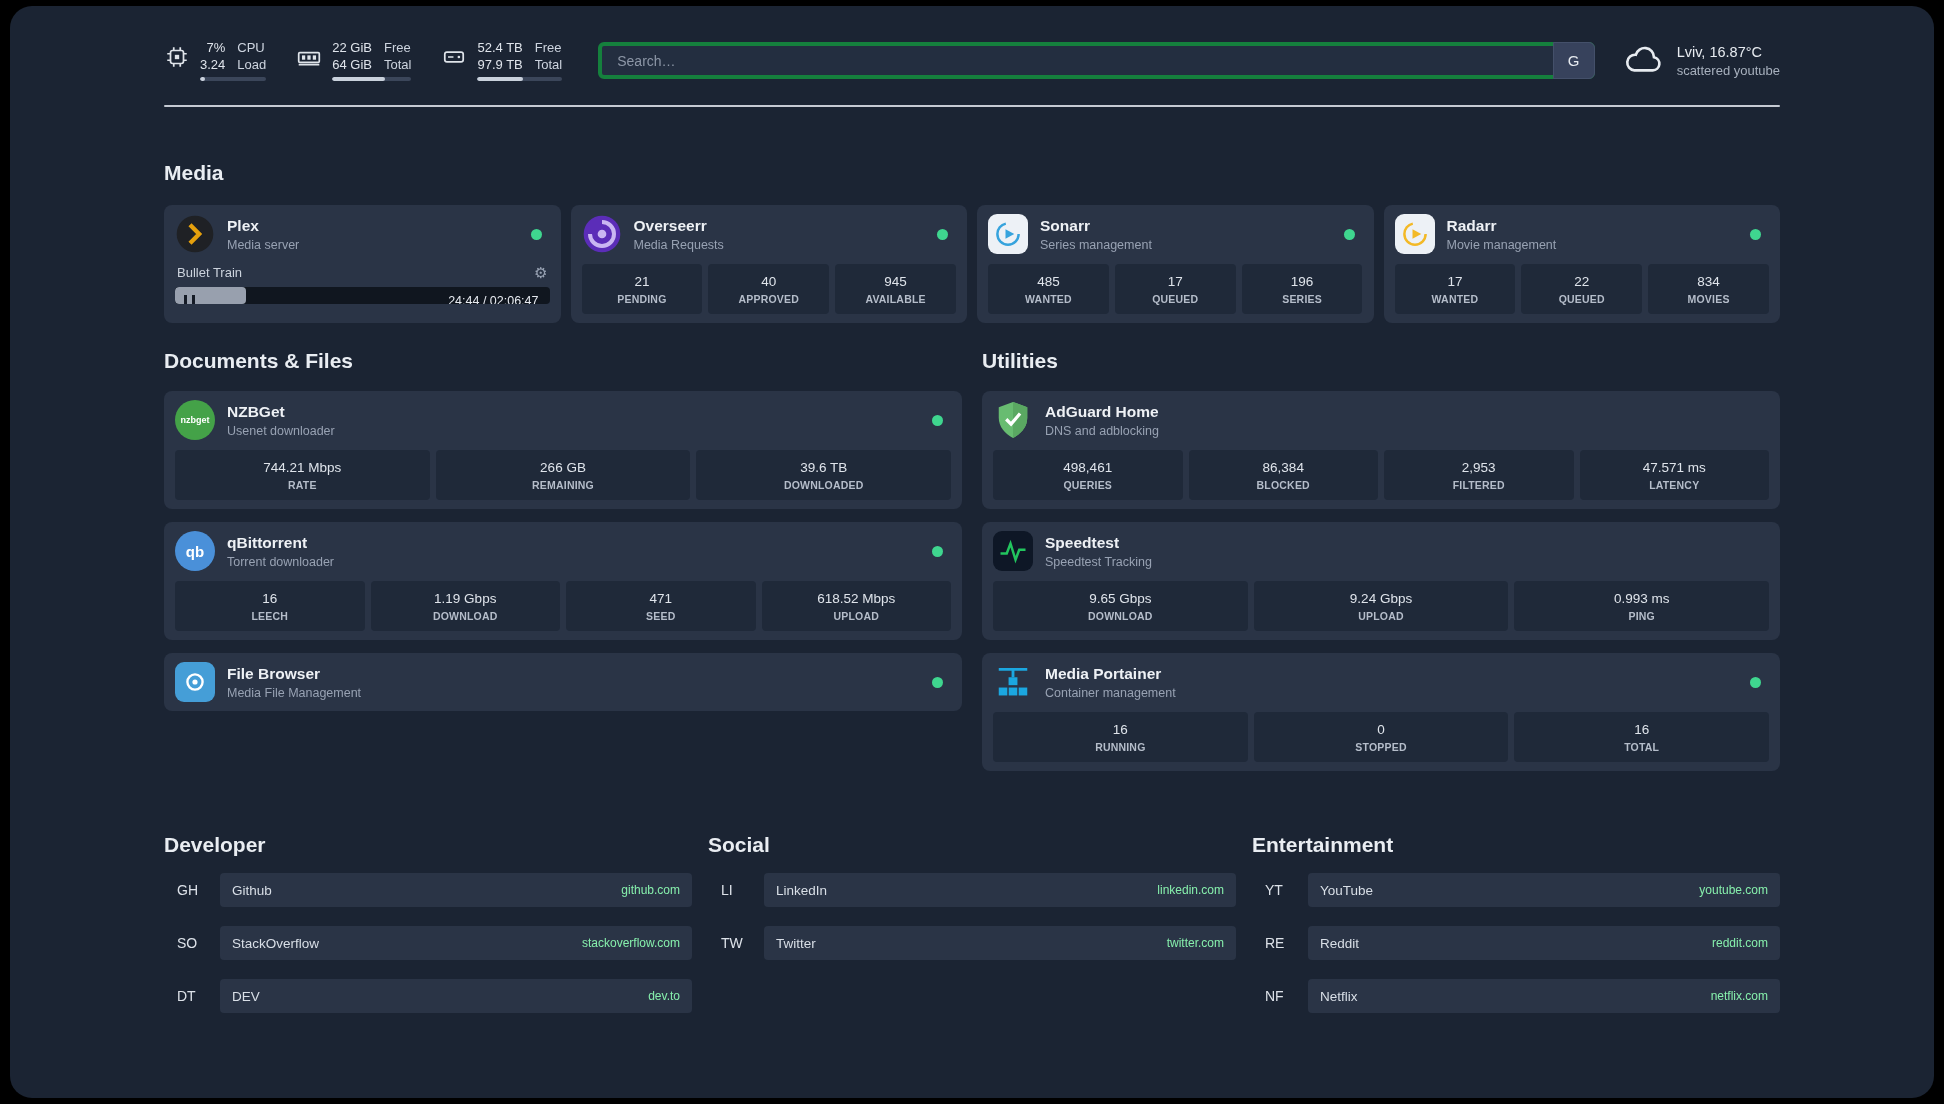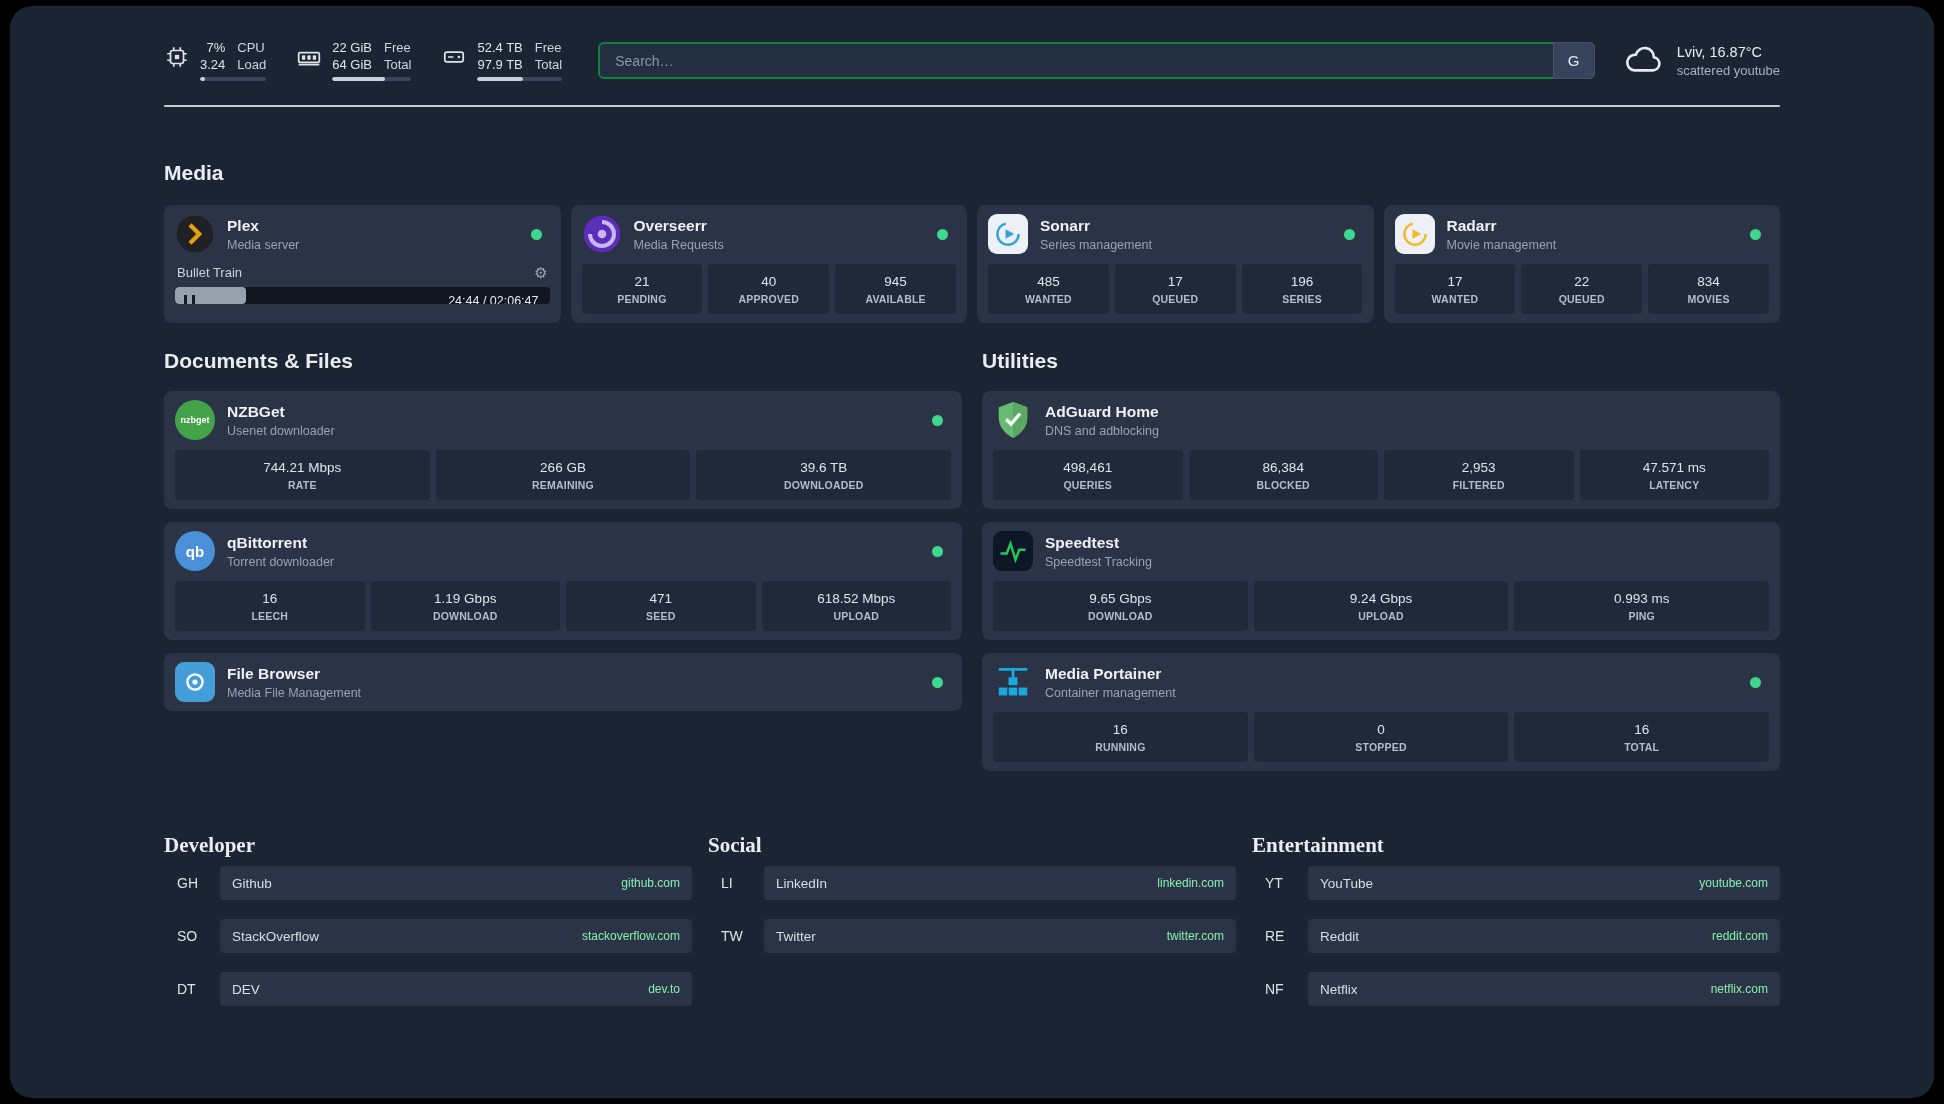--- a/index.html
+++ b/index.html
@@ -11,21 +11,21 @@
   
   .topbar { display:flex; align-items:center; padding-top:34px; }
   .res { display:flex; align-items:flex-start; gap:10px; margin-right:30px; }
   .res-icon { color:#dfe4ea; margin-top:4px; }
   .res-cols { display:flex; gap:12px; }
   .res-col { display:flex; flex-direction:column; gap:2px; font-size:13px; color:#cdd4df; line-height:15px; }
   .res-col.vals { align-items:flex-end; color:#dfe4eb; }
   .res-bar { margin-top:5px; height:4px; border-radius:2px; background:#3b465a; overflow:hidden; }
   .res-bar .fill { height:100%; background:#c9d1dc; border-radius:2px; }
   .search-wrap { flex:1; position:relative; height:37px; margin:0 28px 0 6px; }
-  .search-wrap input { width:100%; height:100%; background:#232e40; border:2px solid #15803d;
+  .search-wrap input { width:100%; height:100%; background:#232e40; border:4px solid #15803d;
       border-radius:6px; padding:0 52px 0 15px; color:#dfe4eb; font-size:14px; font-family:inherit; outline:none; }
   .search-wrap input::placeholder { color:#8c96a6; }
   .search-btn { position:absolute; right:0; top:0; height:100%; width:42px; background:#37425c;
       border:1px solid #44506a; border-radius:0 6px 6px 0; color:#e7ebf0; font-size:15px;
       display:flex; align-items:center; justify-content:center; cursor:pointer; }
   .weather { display:flex; align-items:center; gap:12px; }
   .weather-text .loc { font-size:14.5px; color:#e7ebf0; }
   .weather-text .cond { font-size:13px; color:#a7b0bd; margin-top:3px; }
   .divider { margin-top:24px; height:2px; background:rgba(227,232,240,0.85); border-radius:1px; }
 
@@ -66,21 +66,21 @@
   .player-title { font-size:13px; color:#ccd3dd; }
   .gear { color:#98a2b3; font-size:15px; cursor:pointer; line-height:1; }
   .player-bar { position:relative; height:17px; background:#10161f; border-radius:4px; overflow:hidden; }
   .player-fill { position:absolute; left:0; top:0; bottom:0; background:#98a0ae; border-radius:4px; }
   .pause { position:absolute; left:9px; top:8px; width:11px; height:11px;
            border-left:3.5px solid #151b26; border-right:3.5px solid #151b26; cursor:pointer; }
   .ptime { position:absolute; right:11px; top:7px; font-size:12.5px; color:#e6eaf0; }
 
   
   .bm-section { display:grid; grid-template-columns:repeat(3,1fr); column-gap:16px; margin-top:62px; padding-bottom:40px; }
-  .bm-col .sec-title { margin-bottom:8px;font-family:Liberation Serif, serif; }
+  .bm-col .sec-title { margin-bottom:16px; }
   .bm-rows { display:flex; flex-direction:column; gap:19px; }
   .bm-row { display:flex; align-items:center; height:34px; cursor:pointer; }
   .bm-abbr { width:56px; padding-left:13px; font-size:14px; color:#dde2e9; }
   .bm-pill { flex:1; height:100%; background:#2a3446; border-radius:4px; display:flex;
              align-items:center; justify-content:space-between; padding:0 12px; }
   .bm-name { font-size:13.5px; color:#d9dfe7; }
   .bm-url { font-size:12px; color:#86efac; }
 </style>
 </head>
 <body>

